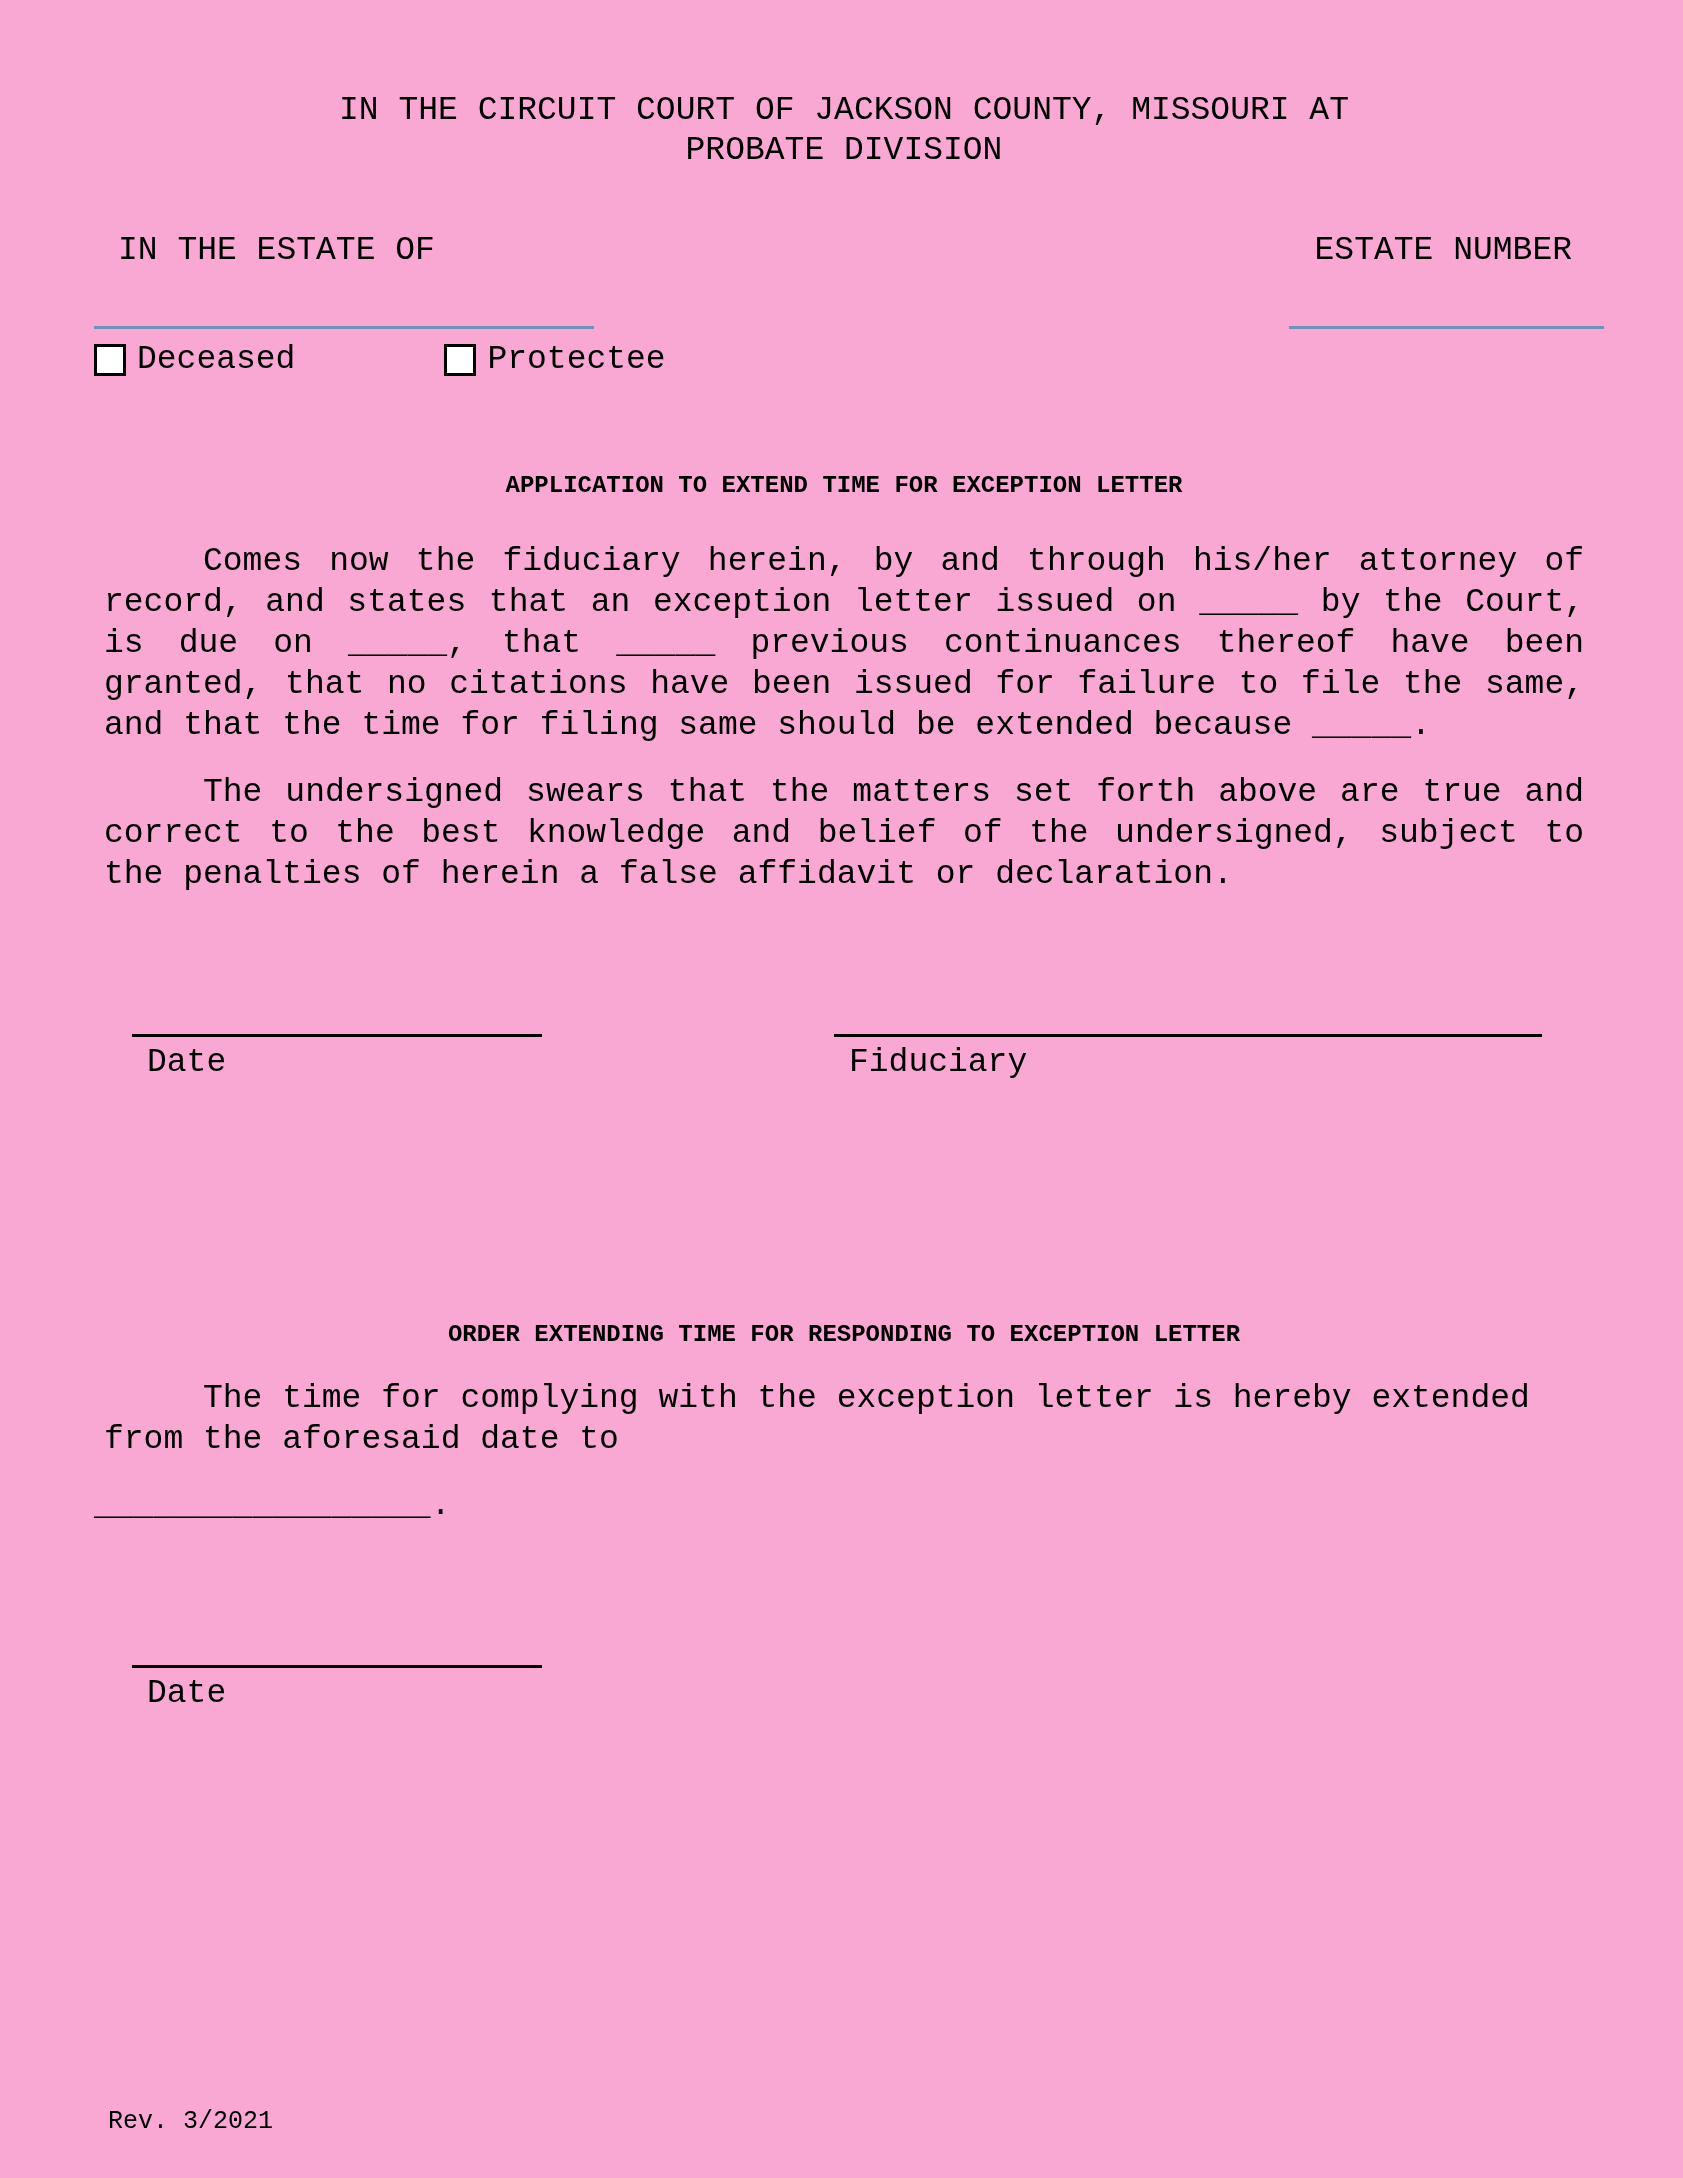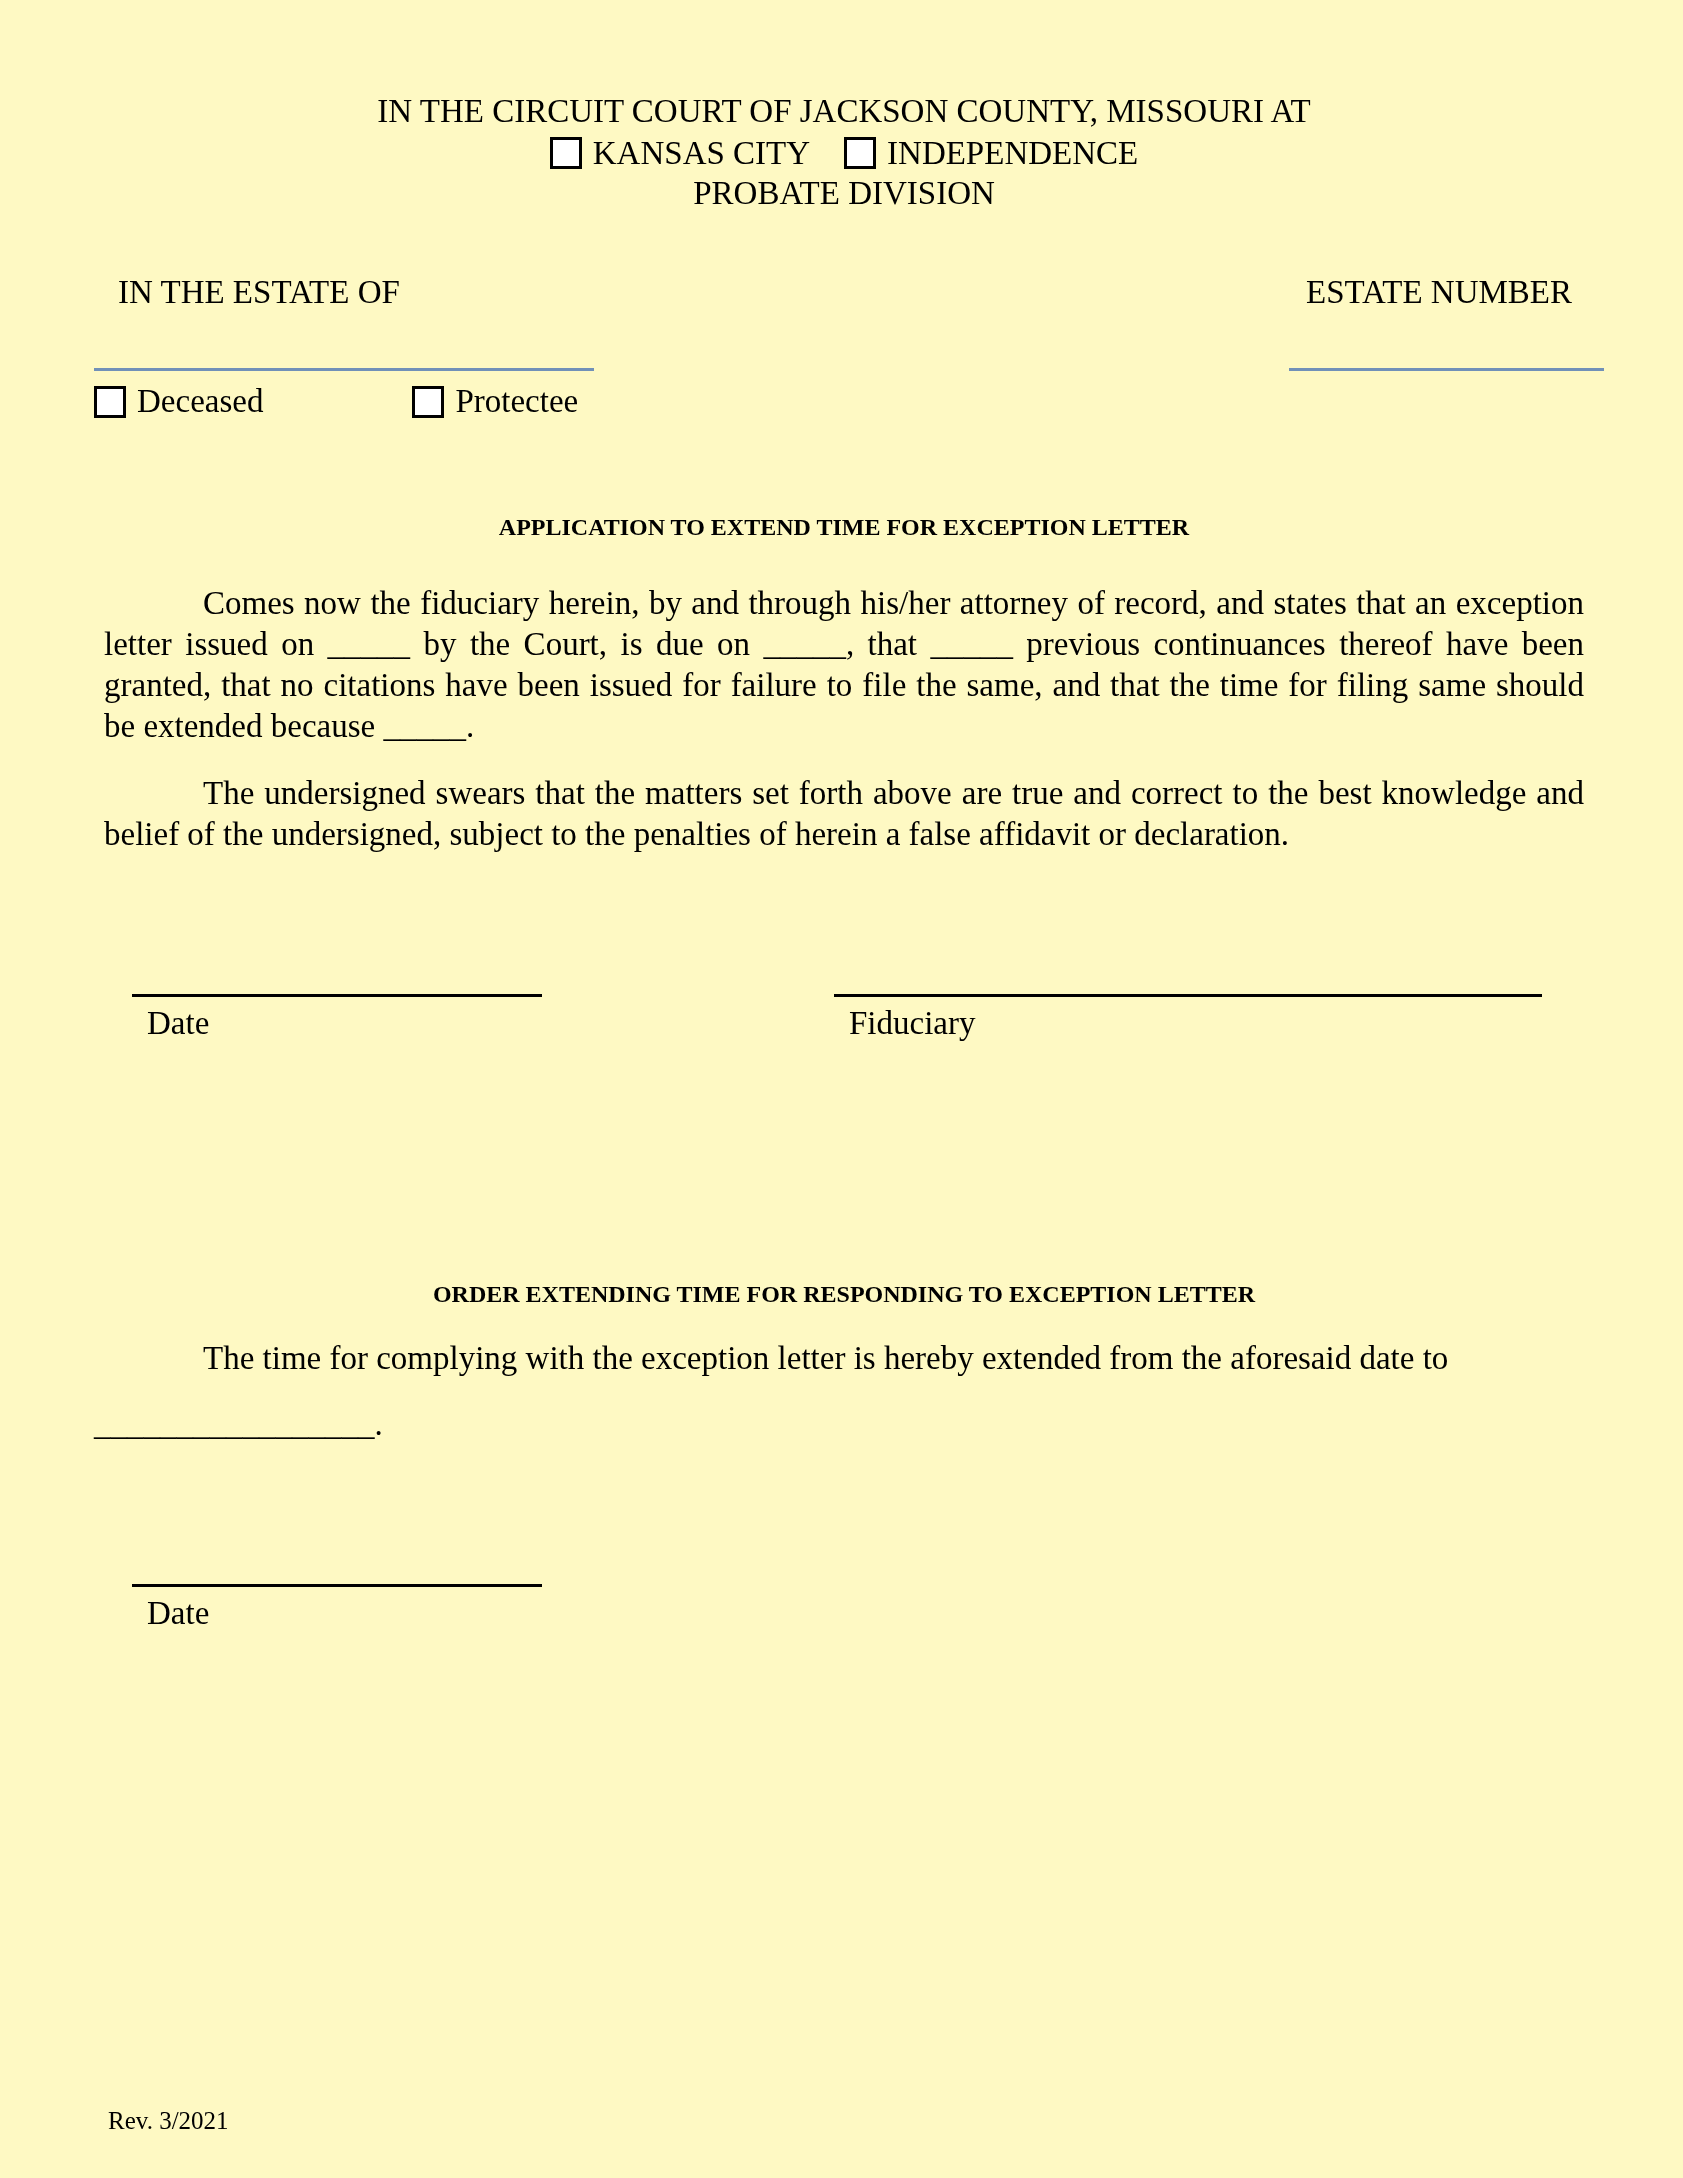--- a/index.html
+++ b/index.html
@@ -1,24 +1,24 @@
 <!DOCTYPE html>
 <html><head>
 <meta charset="utf-8">
 <style>
   html,body { margin:0; padding:0; background:#ffffff; }
   .page {
     position:relative;
     width:1683px; height:2178px;
     box-sizing:border-box;
     padding:91px 99px 0 104px;
-    font-family:Liberation Serif, serif;
+    font-family:Liberation Mono, monospace;
     font-size:33px;
     color:#000;
-    background:#fef9c3;
+    background:#f9a8d4;
     overflow:hidden;
   }
   .header { text-align:center; line-height:40px; }
   .header-line2 { display:flex; justify-content:center; align-items:center; margin-top:2px; }
   .cb-group { display:inline-flex; align-items:center; }
   .cb-group + .cb-group { margin-left:34px; }
   .checkbox {
     display:inline-block; width:26px; height:26px;
     border:3px solid #000; background:#fff;
     margin-right:11px; flex:0 0 auto;
@@ -52,30 +52,20 @@
   .sig-label { padding:6px 0 0 15px; line-height:40px; }
   .rev { position:absolute; left:108px; top:2107px; font-size:25px; }
 </style>
 </head>
 <body>
 
 <div class="page">
 
   <div class="header">
     <div>IN THE CIRCUIT COURT OF JACKSON COUNTY, MISSOURI AT</div>
-    <div class="header-line2">
-      <span class="cb-group">
-        <span class="checkbox"></span>
-        <span>KANSAS CITY</span>
-      </span>
-      <span class="cb-group">
-        <span class="checkbox"></span>
-        <span>INDEPENDENCE</span>
-      </span>
-    </div>
     <div>PROBATE DIVISION</div>
   </div>
 
   <div class="caption-row">
     <span class="caption-left">IN THE ESTATE OF</span>
     <span class="caption-right">ESTATE NUMBER</span>
   </div>
 
   <div class="rule-row">
     <div class="rule rule-left"></div>

